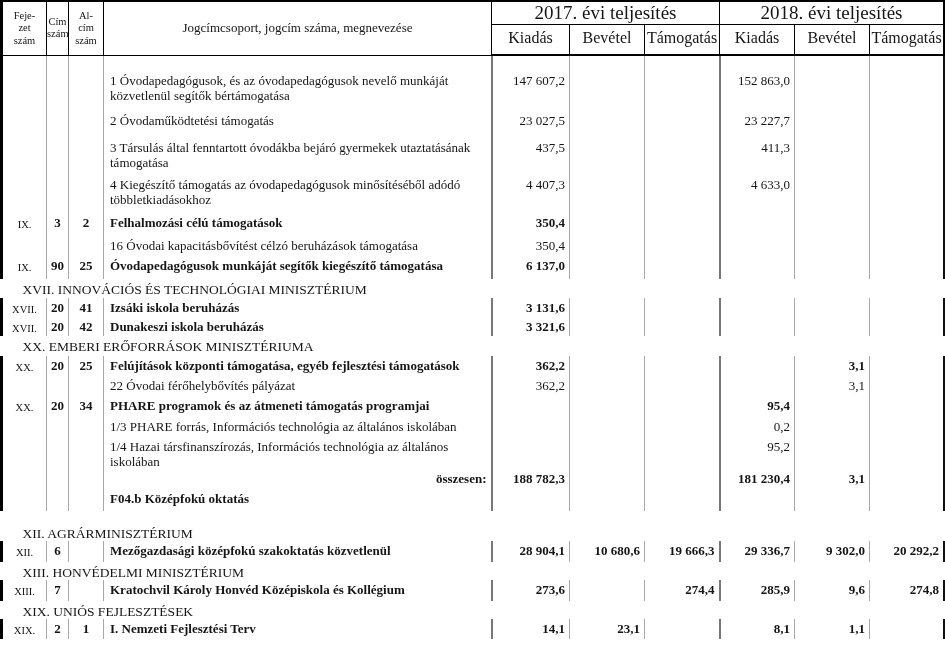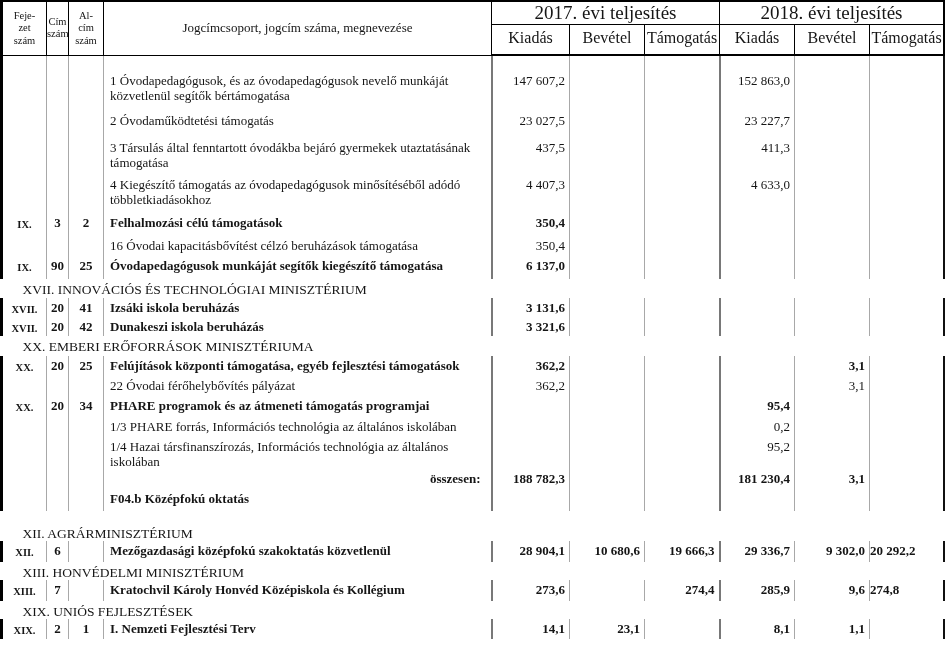--- a/index.html
+++ b/index.html
@@ -38,48 +38,48 @@
     vertical-align: top;
     font-size: 13px;
     line-height: 15px;
     padding: 2px 0 0 0;
     overflow: hidden;
   }
   tr.data td.c-fej {
     border-left: 3px solid #000;
     border-right: 1px solid #a8a8a8;
     text-align: center;
-    font-weight: 700;
+    font-weight: 400;
     font-size: 10.5px;
     padding-top: 4px;
   }
   tr.data td.c-cim, tr.data td.c-alc {
     border-right: 1px solid #a8a8a8;
     text-align: center;
     font-weight: 700;
     font-size: 13px;
   }
   tr.data td.c-name {
     border-right: 2px solid #787878;
     padding-left: 6px;
     padding-right: 6px;
   }
-  tr.data td.c-name.right { text-align: right; padding-right: 10px; }
+  tr.data td.c-name.right { text-align: right; padding-right: 4px; }
   tr.data td.c-k17, tr.data td.c-b17,
   tr.data td.c-k18, tr.data td.c-b18 {
     border-right: 1px solid #a8a8a8;
     text-align: right; padding-right: 4px;
   }
   tr.data td.c-t17 {
     border-right: 2px solid #787878;
     text-align: right; padding-right: 4px;
   }
   tr.data td.c-t18 {
     border-right: 3px solid #101010;
-    text-align: left; padding-right: 4px;
+    text-align: right; padding-right: 4px;
   }
   td.bold { font-weight: 700; }
   tr.section td {
     border: none;
     font-size: 13.5px;
     padding: 3px 0 0 21px;
     white-space: nowrap;
     overflow: hidden;
   }
   tr.gap td { border: none; }

